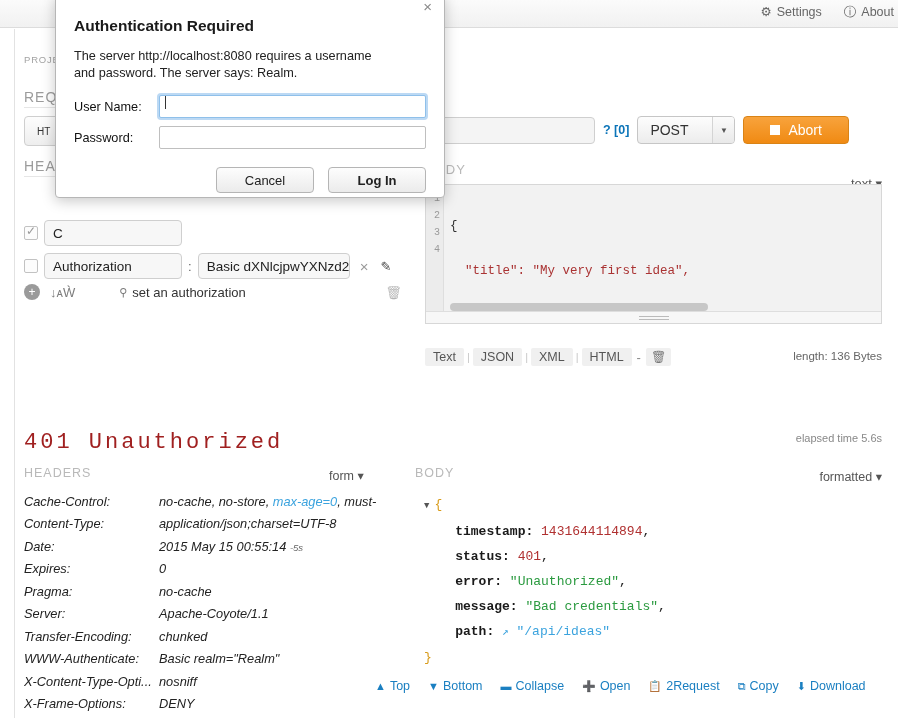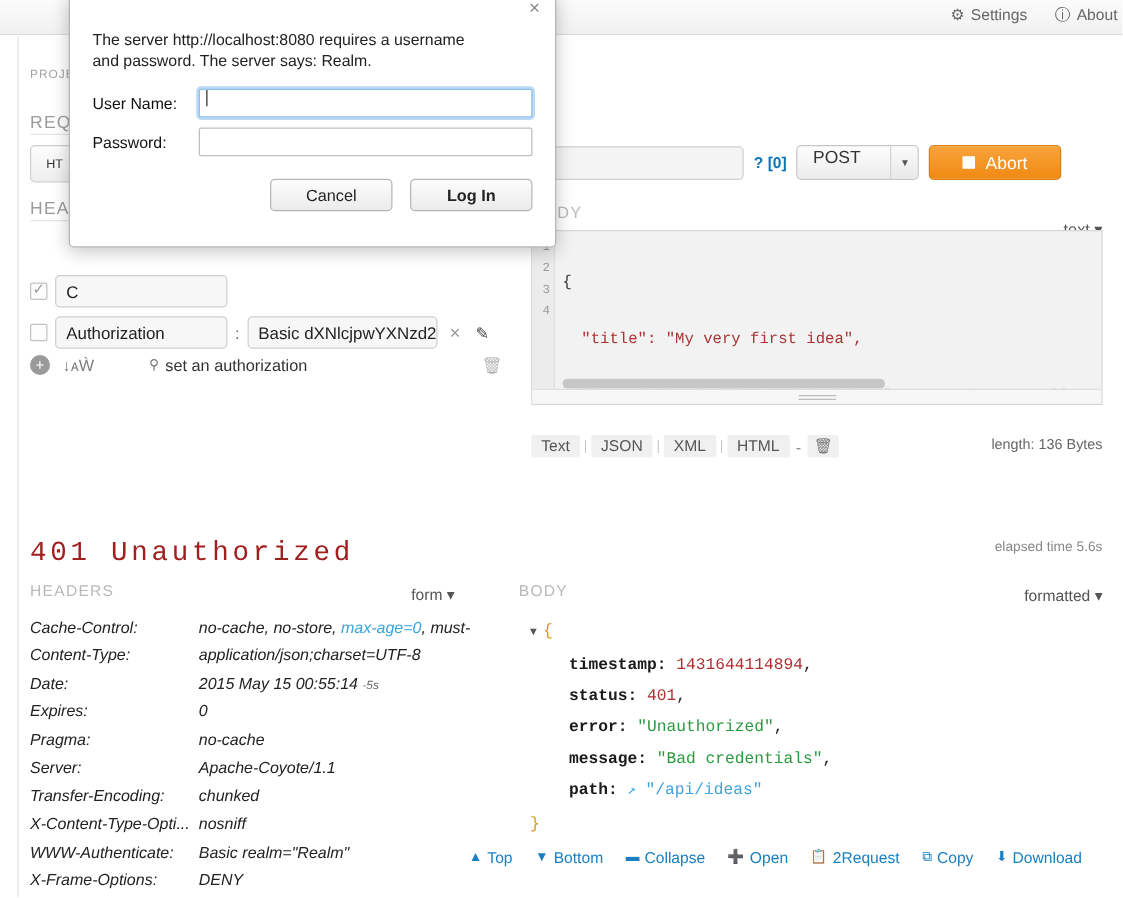--- a/index.html
+++ b/index.html
@@ -77,21 +77,21 @@
   .trash { margin-left:auto; color:#b5b5b5; font-size:13px; }
 
   
   .urlrow { position:absolute; left:425px; top:116px; display:flex; align-items:center; gap:8px; }
   .urlbox {
     width:170px; height:27px; border:1px solid #cfcfcf; border-radius:4px;
     background:#f4f4f4;
   }
   .qmark { color:#0b74b8; font-size:12.5px; font-weight:bold; }
   .method {
-    display:flex; align-items:flex-start; height:28px;
+    display:flex; align-items:center; height:28px;
     border:1px solid #c6c6c6; border-radius:4px; overflow:hidden;
     background: linear-gradient(#fdfdfd,#ececec);
   }
   .method-label { padding:0 12px; font-size:14px; color:#333; min-width:74px; }
   .method-arrow {
     width:22px; height:100%; border-left:1px solid #d4d4d4;
     display:flex; align-items:center; justify-content:center;
     background: linear-gradient(#fbfbfb,#e9e9e9); color:#555; font-size:8px;
   }
   .abort {
@@ -337,26 +337,26 @@
     </div>
     <div class="row">
       <span class="k">Server:</span>
       <span class="v">Apache-Coyote/1.1</span>
     </div>
     <div class="row">
       <span class="k">Transfer-Encoding:</span>
       <span class="v">chunked</span>
     </div>
     <div class="row">
+      <span class="k">WWW-Authenticate:</span>
+      <span class="v">Basic realm="Realm"</span>
+    </div>
+    <div class="row">
       <span class="k">X-Content-Type-Opti...</span>
       <span class="v">nosniff</span>
-    </div>
-    <div class="row">
-      <span class="k">WWW-Authenticate:</span>
-      <span class="v">Basic realm="Realm"</span>
     </div>
     <div class="row">
       <span class="k">X-Frame-Options:</span>
       <span class="v">DENY</span>
     </div>
   </div>
 
   <div class="respbody">
     <div class="ln"><span class="tri">▼</span><span class="br">{</span></div>
     <div class="ln">    <span class="key">timestamp:</span> <span class="num">1431644114894</span><span>,</span></div>
@@ -393,20 +393,21 @@
         <span>Copy</span>
       </span>
     <span class="bb">
         <span class="ic">⬇</span>
         <span>Download</span>
       </span>
   </div>
 
   <div class="modal">
     <span class="modal-close">×</span>
+    <div class="modal-title">Authentication Required</div>
     <div class="modal-msg">The server http://localhost:8080 requires a username and password. The server says: Realm.</div>
     <div class="frow">
       <span class="flabel">User Name:</span>
       <span class="finput focus"><span class="caret"></span></span>
     </div>
     <div class="frow pw">
       <span class="flabel">Password:</span>
       <span class="finput"></span>
     </div>
     <div class="mbtns">

